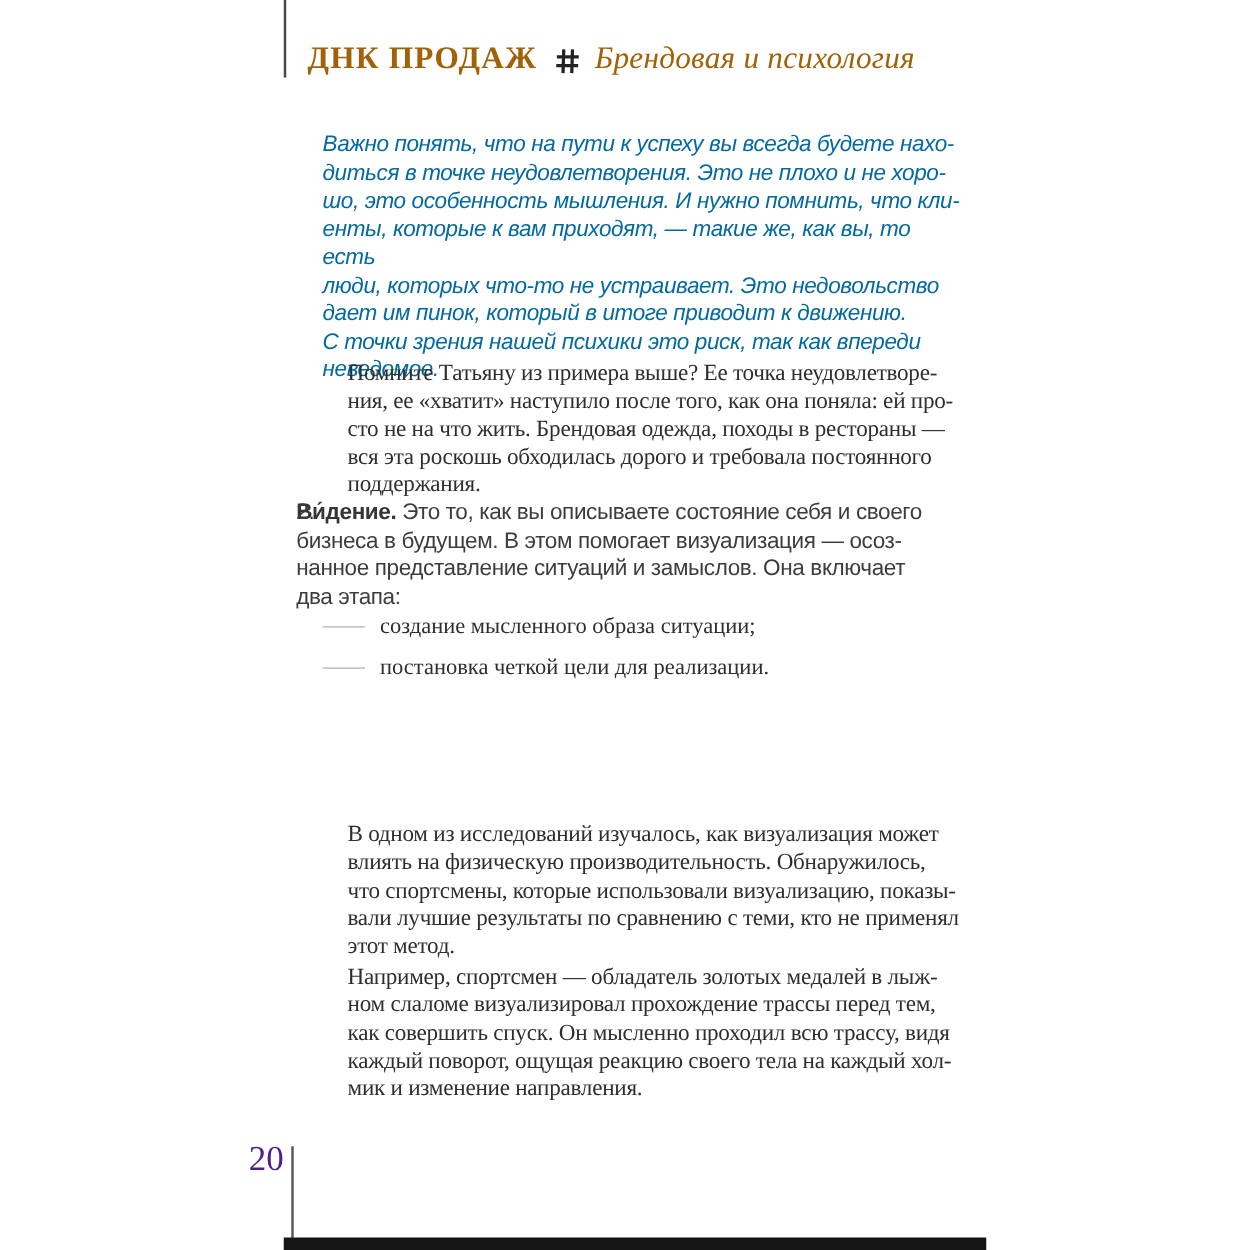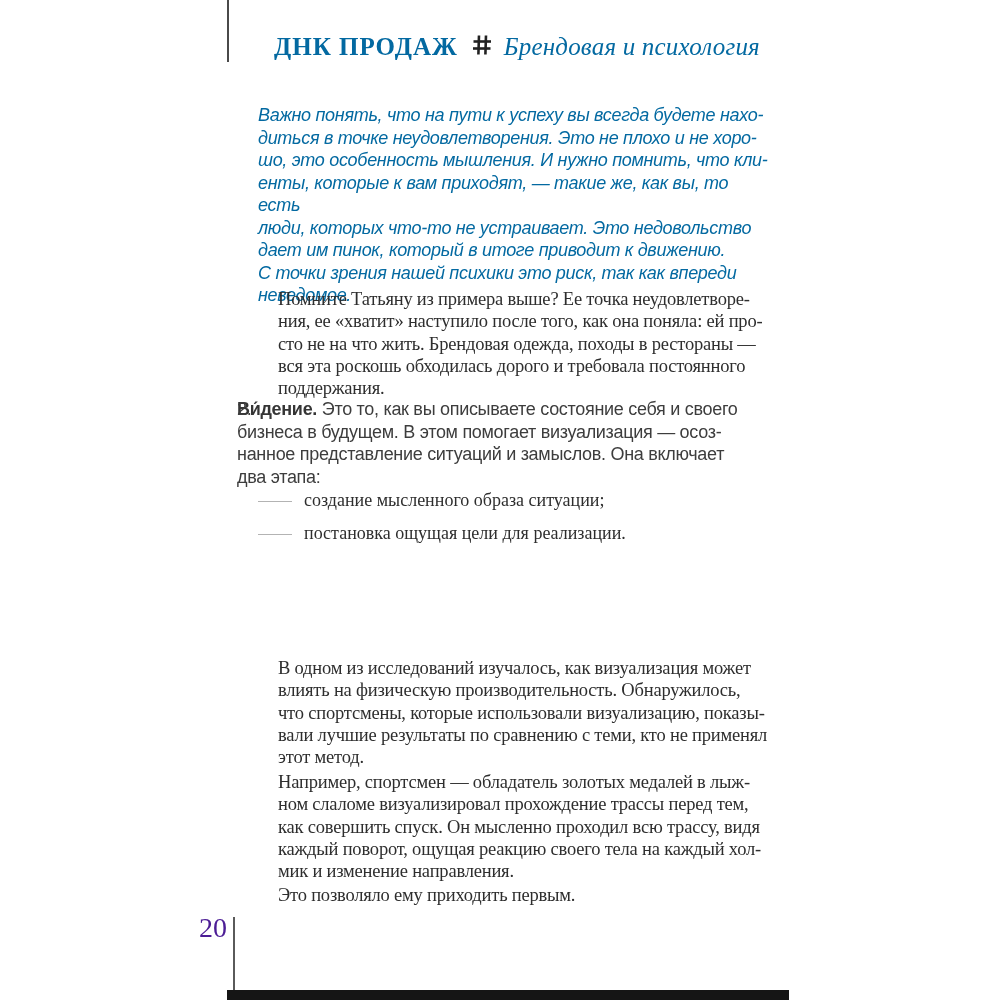--- a/index.html
+++ b/index.html
@@ -30,24 +30,23 @@
     height: 62px;
     background: #4a4a4a;
   }
   .running-head {
     position: absolute;
     left: 246px;
     top: 33px;
     white-space: nowrap;
     font-family: "Liberation Serif", serif;
     font-size: 25px;
-    color: #0369a1;
+    color: #a16207;
     display: flex;
-    align-items: flex-start;
-    margin-left: 28px;
+    align-items: flex-end;
   }
   .brand {
     font-weight: 600;
     letter-spacing: 1px;
   }
   .hash-sep {
     display: inline-block;
     margin: 0 10px 0 12px;
     width: 24px;
     height: 24px;
@@ -191,32 +190,31 @@
     <div class="item-body"><span class="item-lead">Ви́дение.</span><span> Это то, как вы описываете состояние себя и своего
 бизнеса в будущем. В этом помогает визуализация — осоз-
 нанное представление ситуаций и замыслов. Она включает
 два этапа:</span></div>
   </div>
 
   <div class="bullet-row" style="top:489px">
     <span class="bullet-dash"></span><span>создание мысленного образа ситуации;</span>
   </div>
   <div class="bullet-row" style="top:522px">
-    <span class="bullet-dash"></span><span>постановка ощущая цели для реализации.</span>
+    <span class="bullet-dash"></span><span>постановка четкой цели для реализации.</span>
   </div>
 
   <div class="serif-par" style="top:657px">В одном из исследований изучалось, как визуализация может
 влиять на физическую производительность. Обнаружилось,
 что спортсмены, которые использовали визуализацию, показы-
 вали лучшие результаты по сравнению с теми, кто не применял
 этот метод.</div>
   <div class="serif-par" style="top:771px">Например, спортсмен — обладатель золотых медалей в лыж-
 ном слаломе визуализировал прохождение трассы перед тем,
 как совершить спуск. Он мысленно проходил всю трассу, видя
 каждый поворот, ощущая реакцию своего тела на каждый хол-
 мик и изменение направления.</div>
-  <div class="serif-par" style="top:884px">Это позволяло ему приходить первым.</div>
 
   <div class="page-number">20</div>
   <div class="footer-rule"></div>
   <div class="bottom-bar"></div>
 
 </div>
 
 </body></html>

